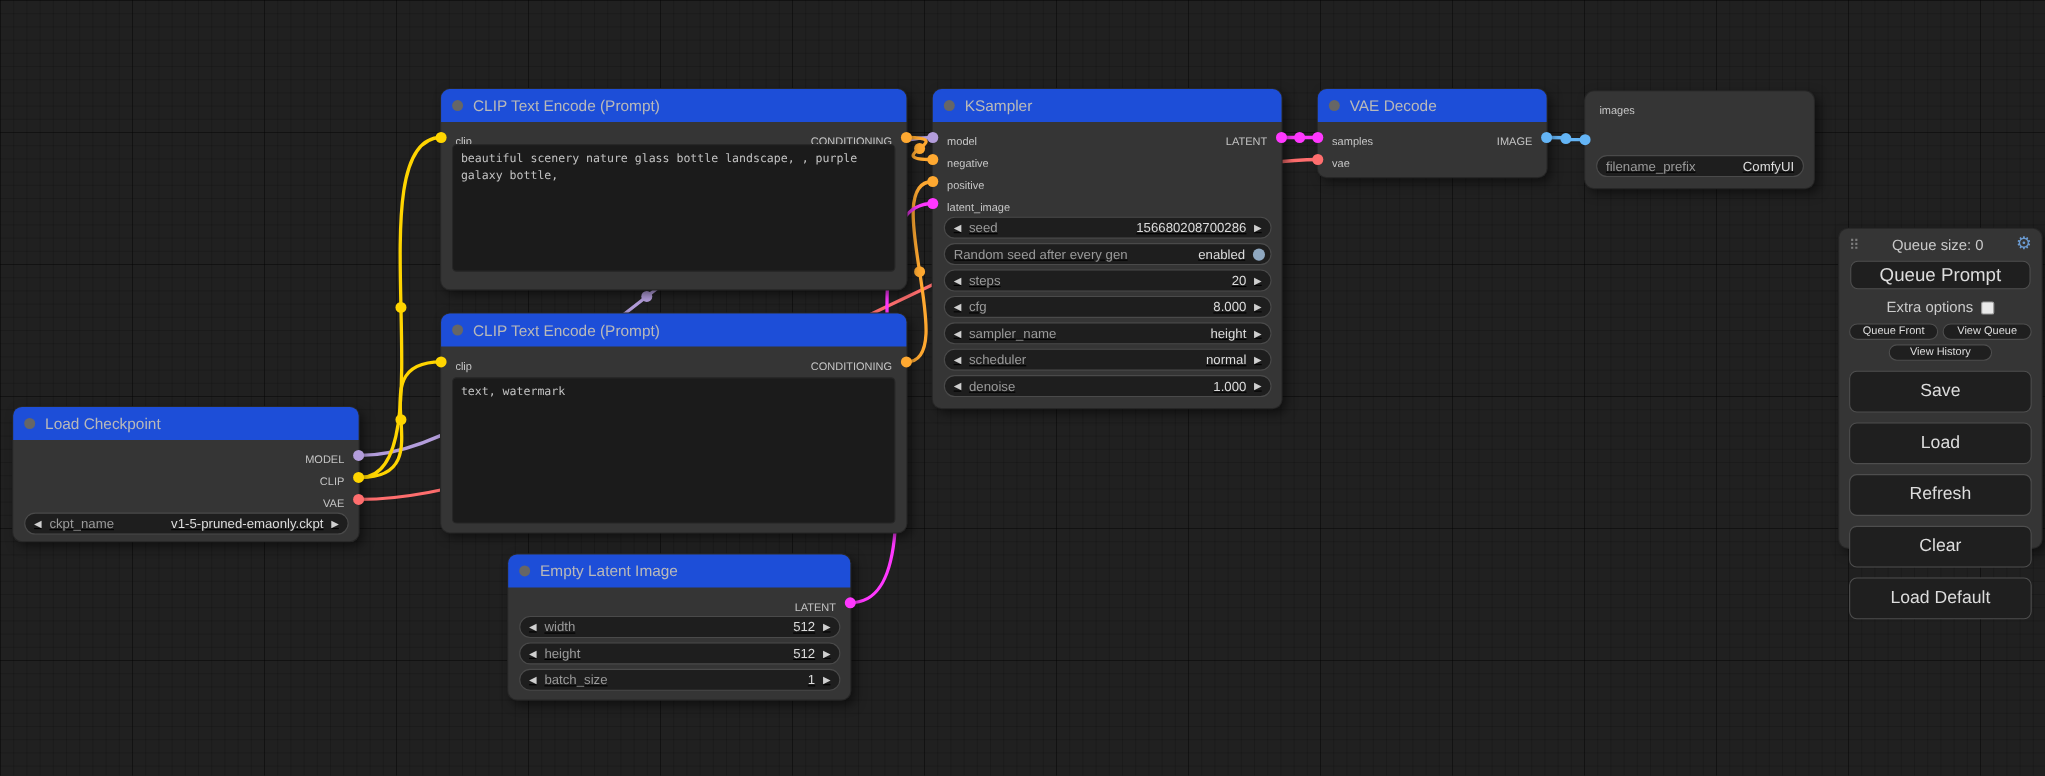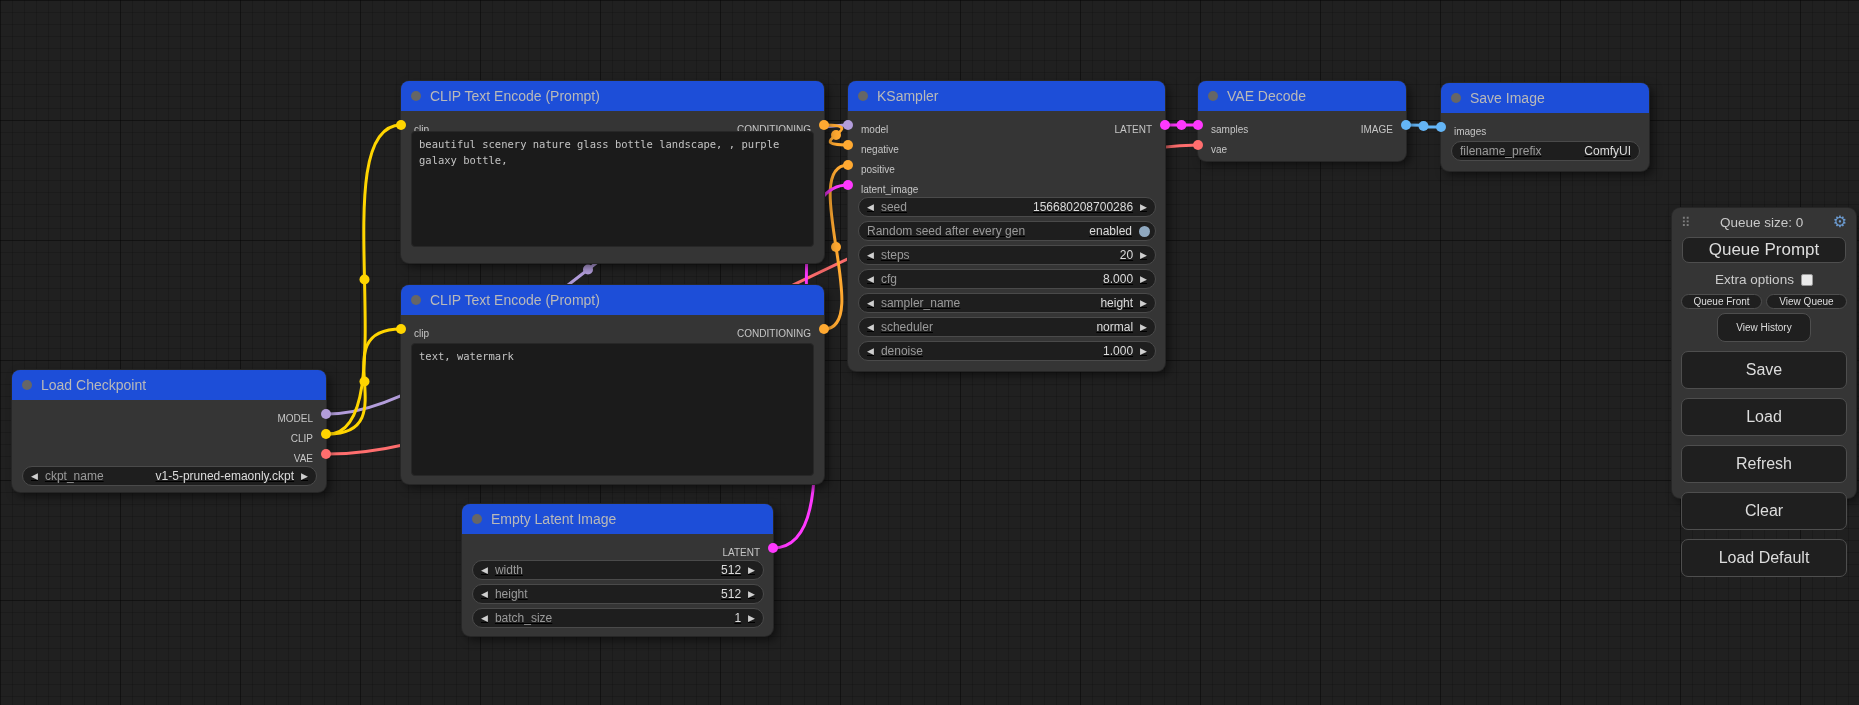--- a/index.html
+++ b/index.html
@@ -68,21 +68,21 @@
   .qgear { font-size:16px; line-height:1; }
   .btn {
     background:#1f1f1f; border:1px solid #4e4e4e; border-radius:7px; color:#dddddd;
     display:flex; align-items:center; justify-content:center; cursor:pointer;
   }
   .qprompt { margin:7px 10px 0; height:26px; font-size:17px; }
   .extra { display:flex; align-items:center; justify-content:center; gap:7px; margin-top:9px; font-size:13.5px; }
   .checkbox { width:12px; height:12px; background:#eaeaea; border:1px solid #9a9a9a; border-radius:2px; }
   .qsmallrow { display:flex; gap:4px; margin:7px 9px 0; }
   .qsmall { flex:1; height:15px; font-size:10px; border-radius:8px; }
-  .qhist { margin:4px auto 0; width:94px; height:29px; font-size:10px; border-radius:8px; }
+  .qhist { margin:4px auto 0; width:94px; height:15px; font-size:10px; border-radius:8px; }
   .qbig { margin:9px 9px 0; height:38px; font-size:16px; }
 </style>
 </head>
 <body>
 
 <svg class="wires" width="1859" height="705">
   <path d="M 328 414 C 478 414 698 125 848 125" stroke="#B39DDB"></path>
   <path d="M 328 434 C 408 434 321 125 401 125" stroke="#FFD500"></path>
   <path d="M 328 434 C 408 434 321 329 401 329" stroke="#FFD500"></path>
   <path d="M 328 454 C 558 454 968 145 1198 145" stroke="#FF6E6E"></path>
@@ -280,24 +280,20 @@
     <div class="slot">
         <span>vae</span>
       </div>
   </div>
   <span class="port left" style="top: 39px; background-color: rgb(255, 56, 255);"></span>
   <span class="port left" style="top: 59px; background-color: rgb(255, 110, 110);"></span>
   <span class="port right" style="top: 39px; background-color: rgb(100, 181, 246);"></span>
 </div>
 
 <div class="node" style="left:1441px;top:83px;width:208px;height:88px">
-  <div class="node-title">
-    <span class="tdot"></span>
-    <span>Save Image</span>
-  </div>
   <div class="slots">
     <div class="slot">
         <span>images</span>
       </div>
   </div>
   <span class="port left" style="top: 39px; background-color: rgb(100, 181, 246);"></span>
   <div class="widgets" style="top:58px">
     <div class="widget">
       <span>filename_prefix</span>
       <span class="wvalue">ComfyUI</span>

